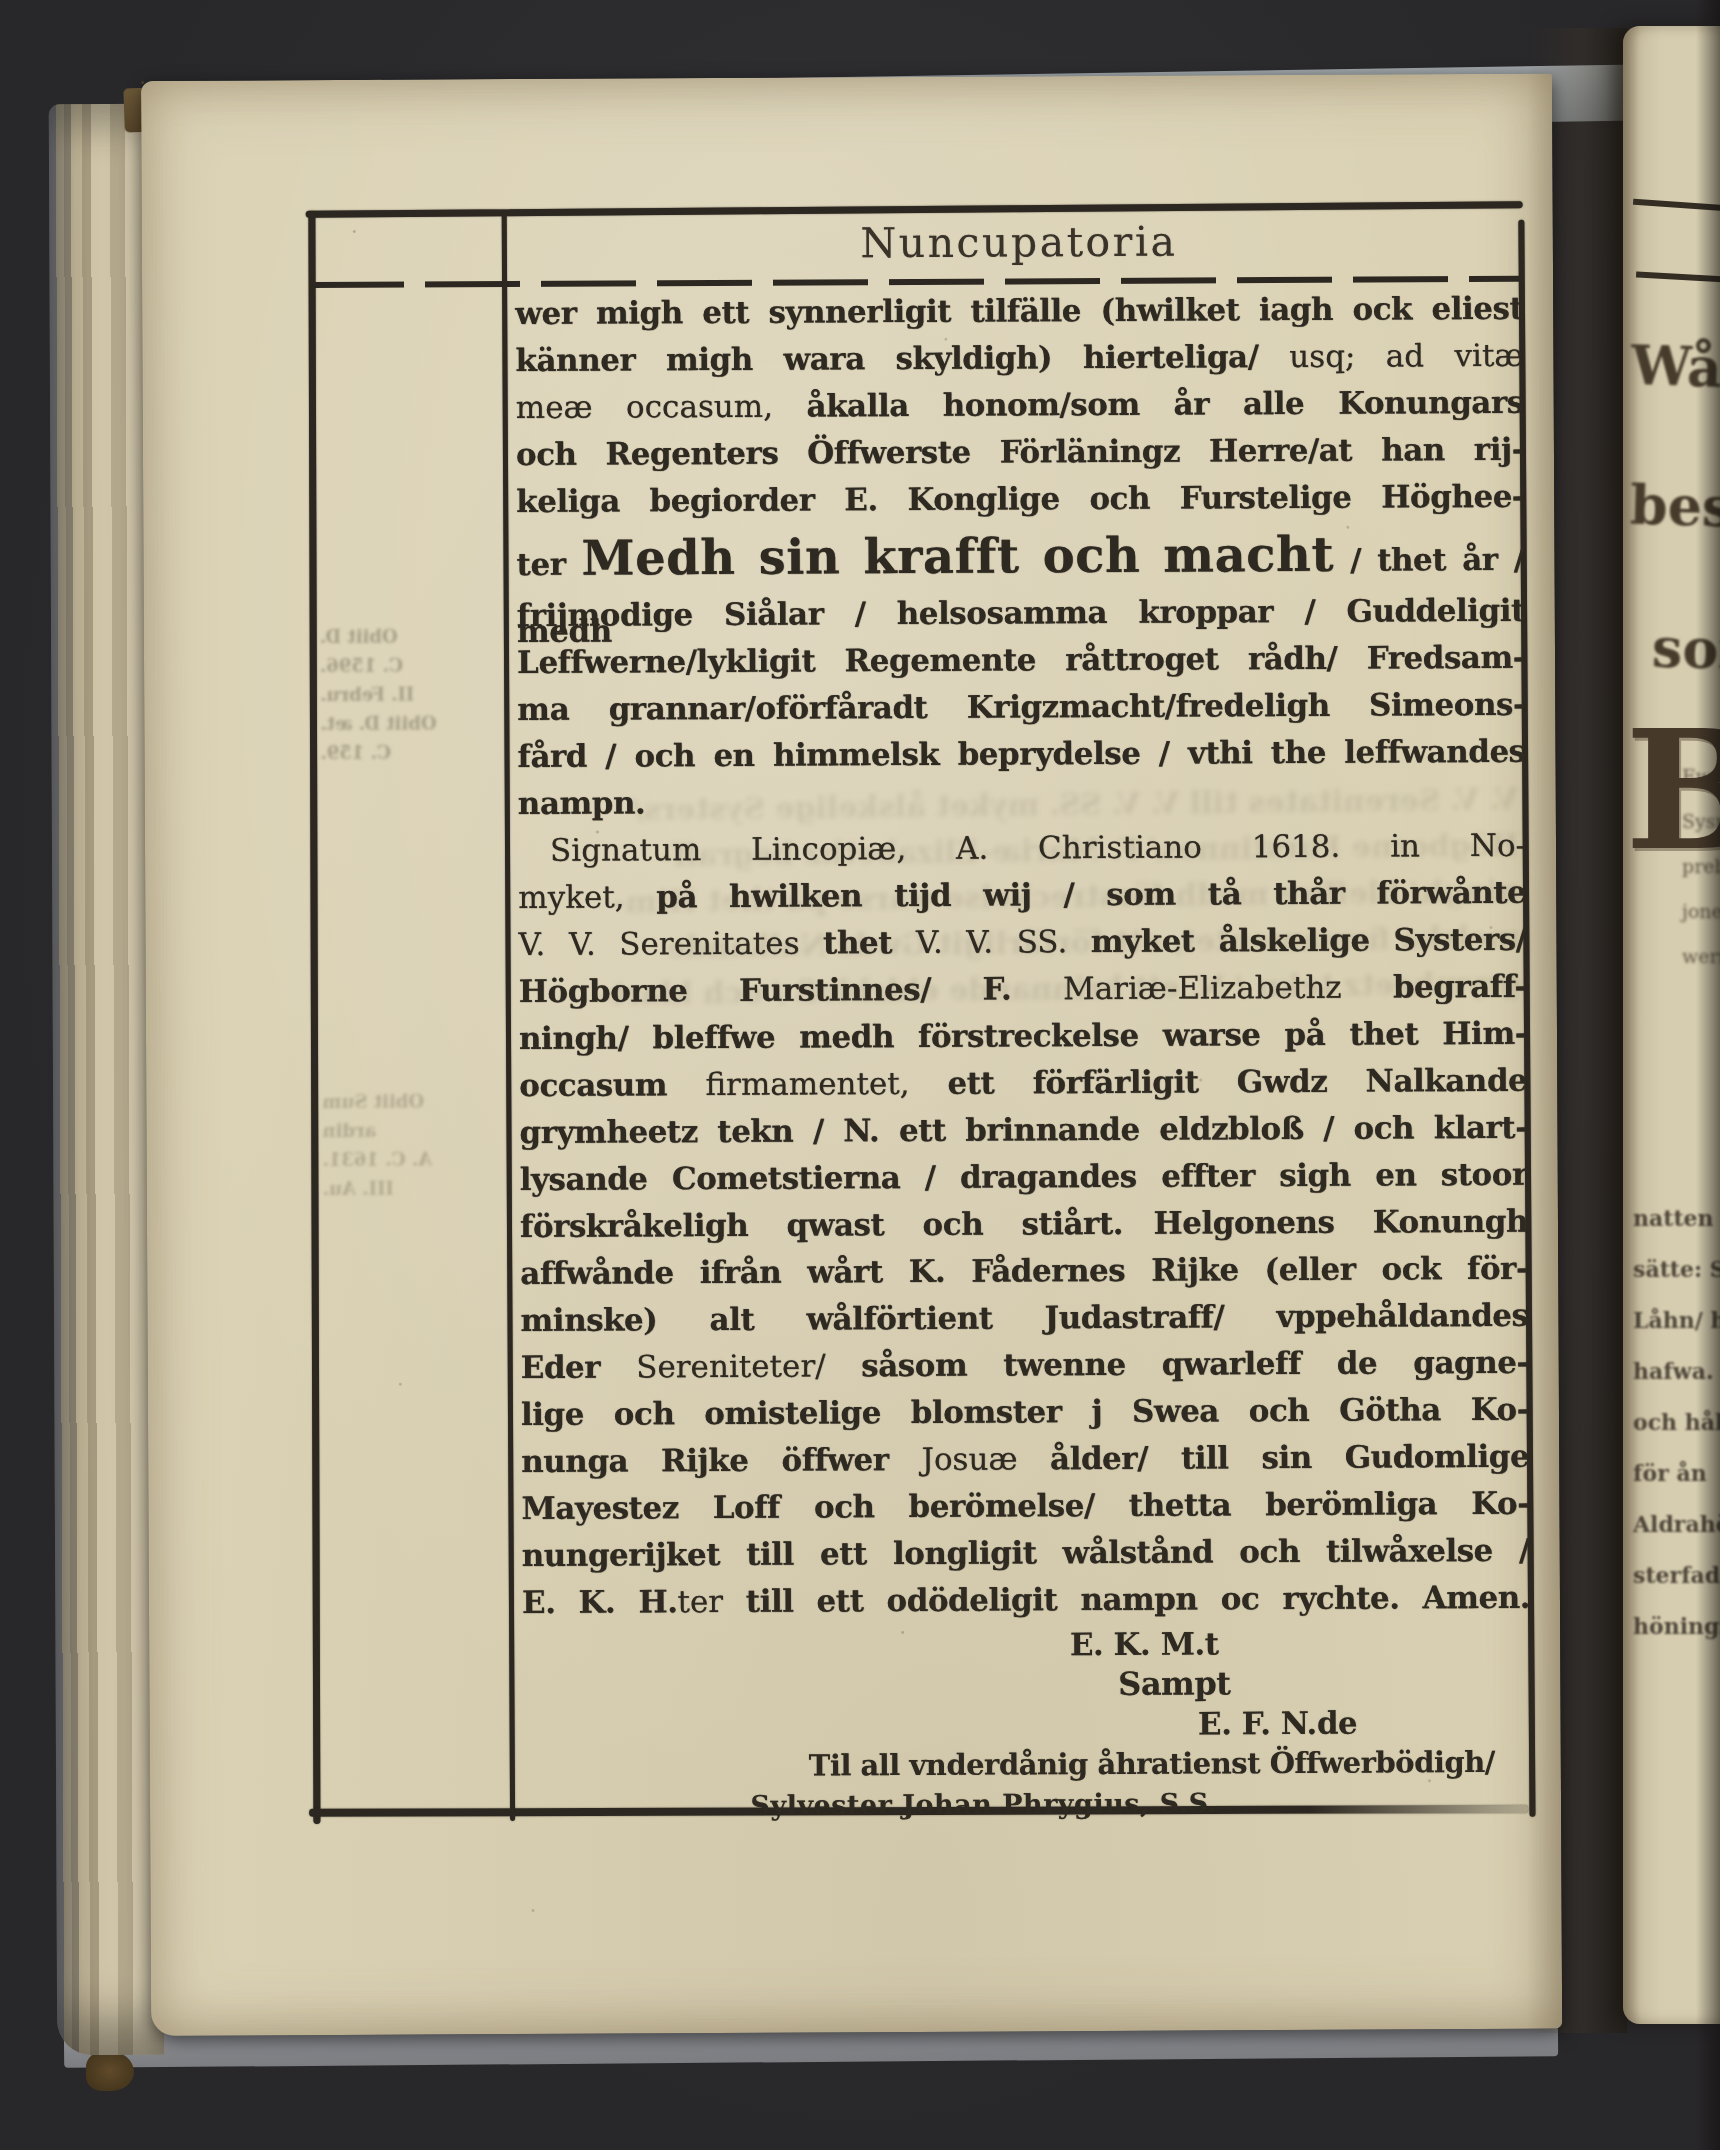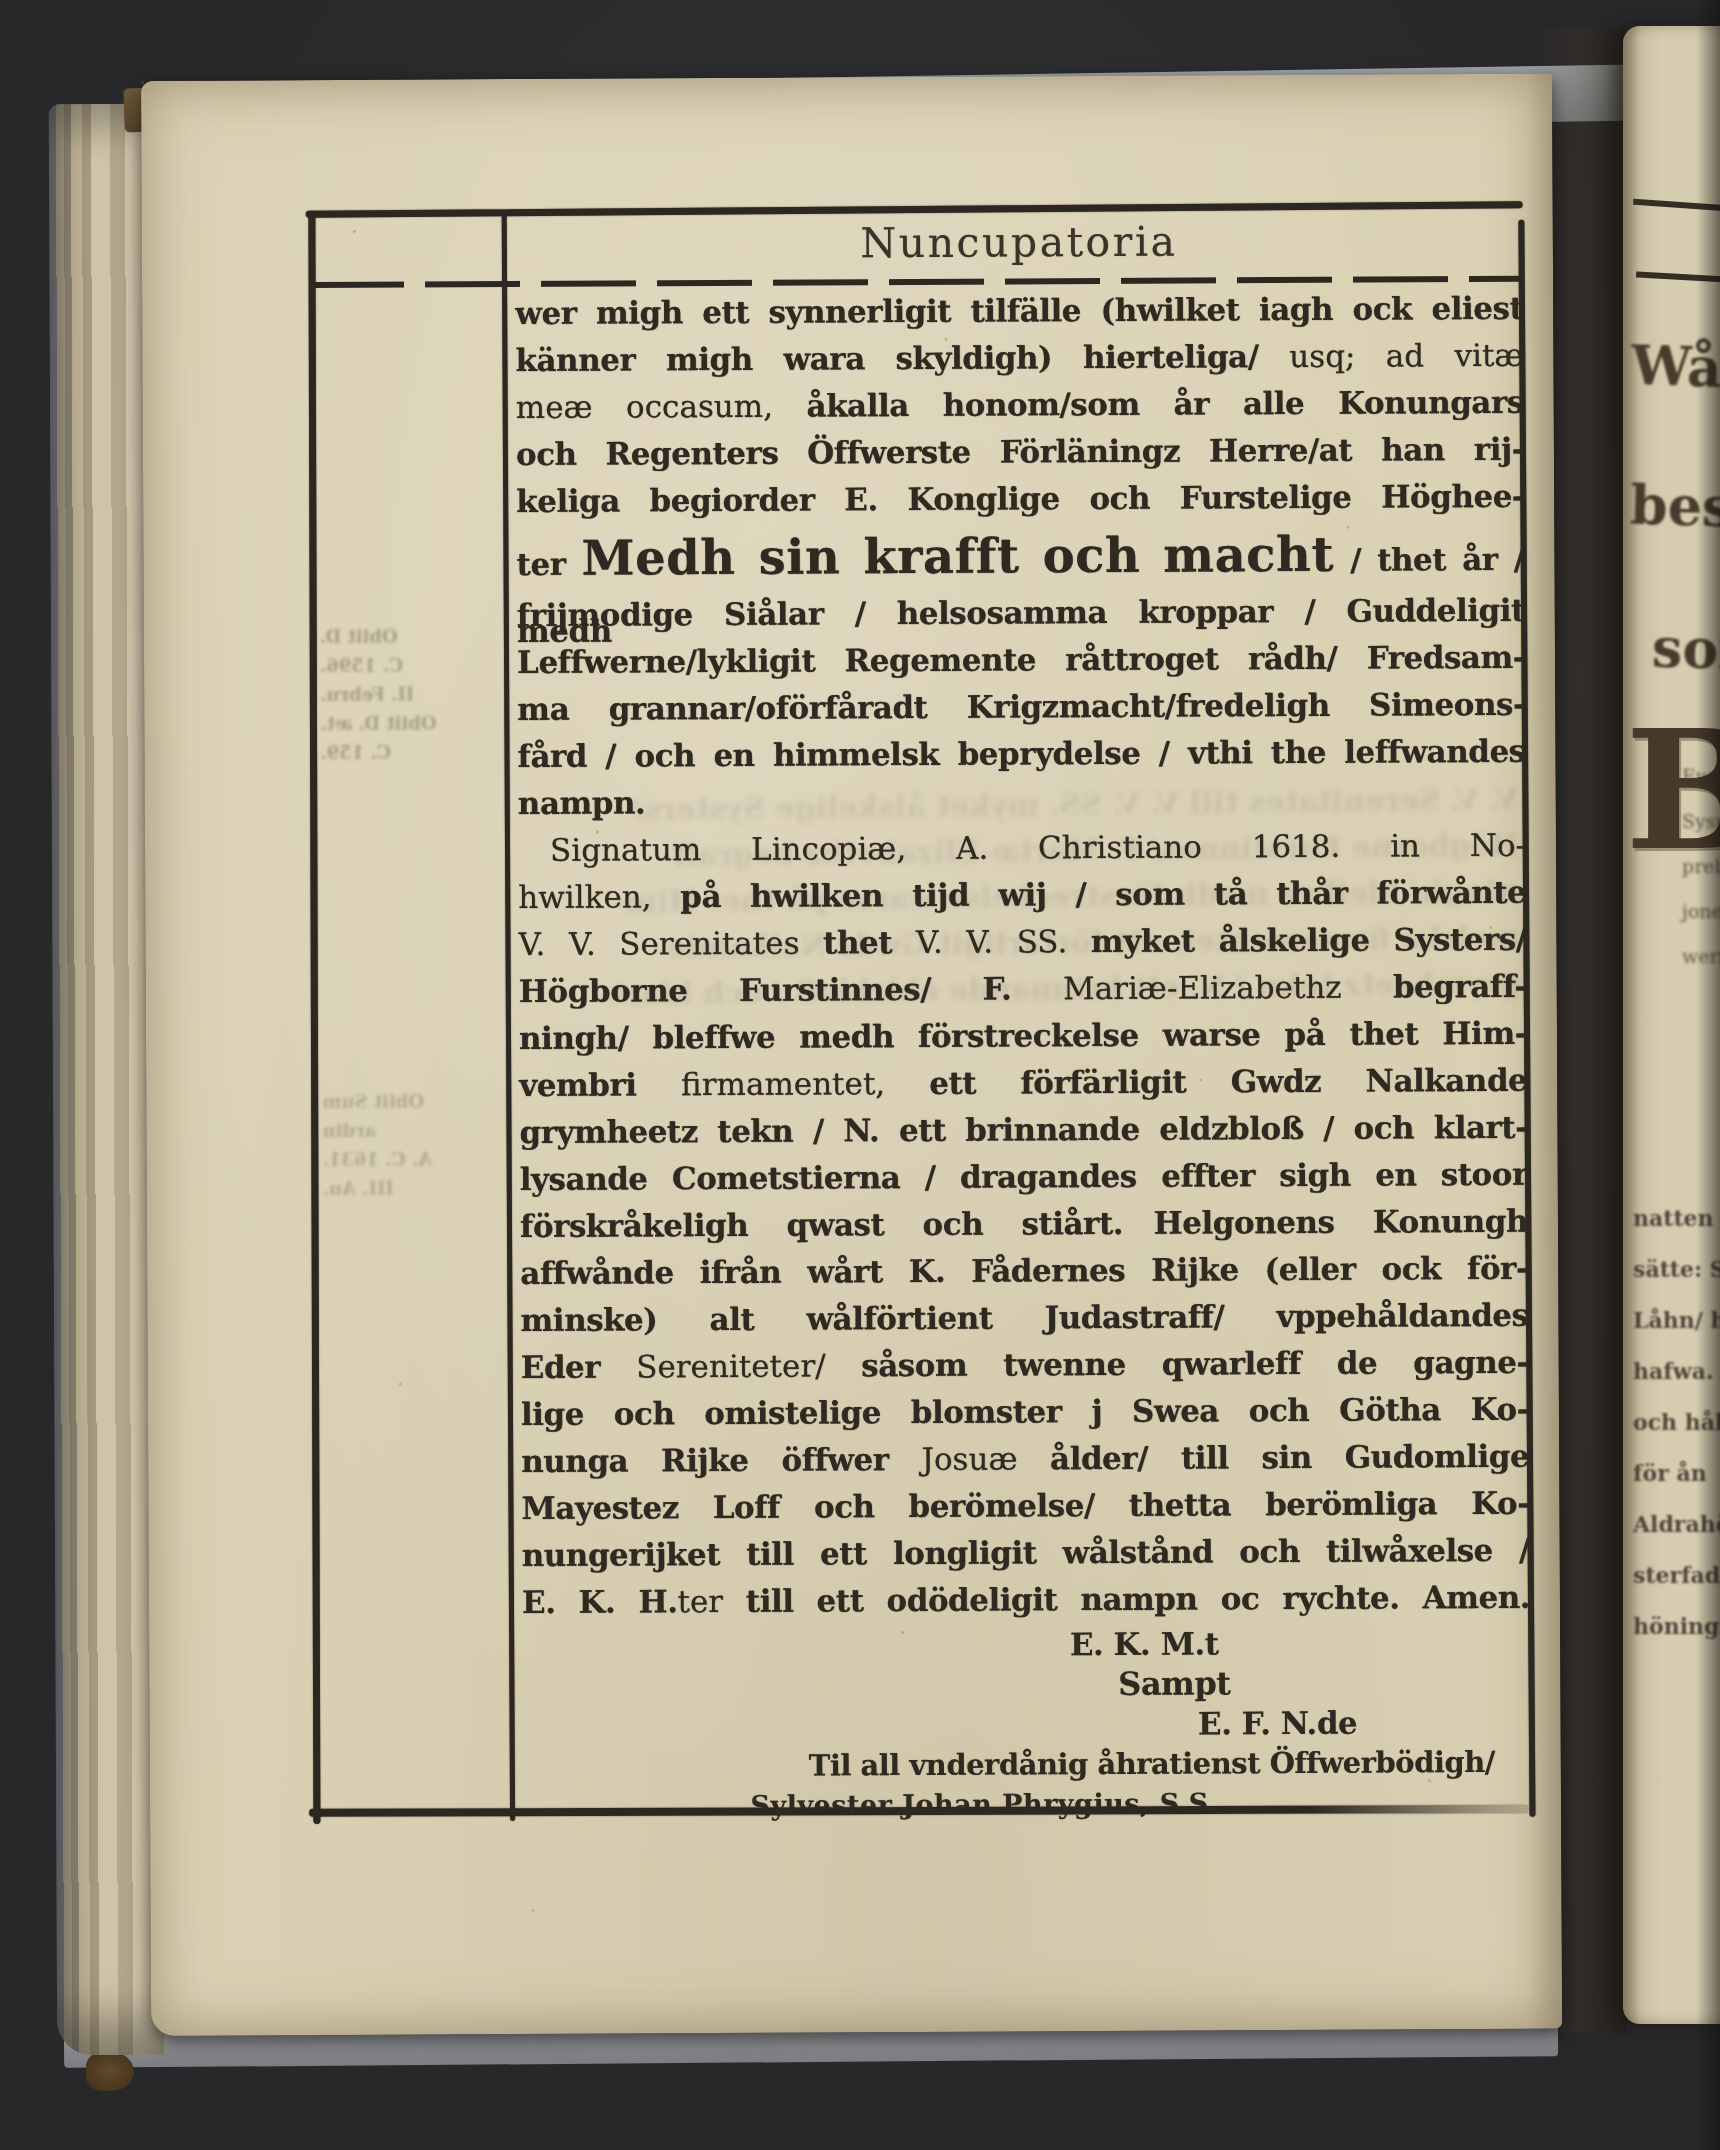--- a/index.html
+++ b/index.html
@@ -167,25 +167,25 @@
         <div class="line"><span class="s-a">meæ occasum, </span><span class="s-f">åkalla honom/som år alle Konungars</span></div>
         <div class="line"><span class="s-f">och Regenters Öffwerste Förläningz Herre/at han rij-</span></div>
         <div class="line"><span class="s-f">keliga begiorder E. Konglige och Furstelige Höghee-</span></div>
         <div class="line dp"><span class="s-f">ter </span><span class="s-d">Medh sin krafft och macht</span><span class="s-f"> / thet år / medh</span></div>
         <div class="line"><span class="s-f">frijmodige Siålar / helsosamma kroppar / Guddeligit</span></div>
         <div class="line"><span class="s-f">Leffwerne/lykligit Regemente råttroget rådh/ Fredsam-</span></div>
         <div class="line"><span class="s-f">ma grannar/oförfåradt Krigzmacht/fredeligh Simeons-</span></div>
         <div class="line"><span class="s-f">fård / och en himmelsk beprydelse / vthi the leffwandes</span></div>
         <div class="line nj"><span class="s-f">nampn.</span></div>
         <div class="line ind"><span class="s-a">Signatum Lincopiæ, A. Christiano 1618. in No-</span></div>
-        <div class="line"><span class="s-a">hwilken, </span><span class="s-f">på hwilken tijd wij / som tå thår förwånte</span></div>
+        <div class="line"><span class="s-a">myket, </span><span class="s-f">på hwilken tijd wij / som tå thår förwånte</span></div>
         <div class="line"><span class="s-a">V. V. Serenitates </span><span class="s-f">thet </span><span class="s-a">V. V. SS. </span><span class="s-f">myket ålskelige Systers/</span></div>
         <div class="line"><span class="s-f">Högborne Furstinnes/ F. </span><span class="s-a">Mariæ-Elizabethz </span><span class="s-f">begraff-</span></div>
         <div class="line"><span class="s-f">ningh/ bleffwe medh förstreckelse warse på thet Him-</span></div>
-        <div class="line"><span class="s-f">vembri </span><span class="s-a">firmamentet, </span><span class="s-f">ett förfärligit Gwdz Nalkande</span></div>
+        <div class="line"><span class="s-f">occasum </span><span class="s-a">firmamentet, </span><span class="s-f">ett förfärligit Gwdz Nalkande</span></div>
         <div class="line"><span class="s-f">grymheetz tekn / N. ett brinnande eldzbloß / och klart-</span></div>
         <div class="line"><span class="s-f">lysande Cometstierna / dragandes effter sigh en stoor</span></div>
         <div class="line"><span class="s-f">förskråkeligh qwast och stiårt. Helgonens Konungh</span></div>
         <div class="line"><span class="s-f">affwånde ifrån wårt K. Fådernes Rijke (eller ock för-</span></div>
         <div class="line"><span class="s-f">minske) alt wålförtient Judastraff/ vppehåldandes</span></div>
         <div class="line"><span class="s-f">Eder </span><span class="s-a">Sereniteter/ </span><span class="s-f">såsom twenne qwarleff de gagne-</span></div>
         <div class="line"><span class="s-f">lige och omistelige blomster j Swea och Götha Ko-</span></div>
         <div class="line"><span class="s-f">nunga Rijke öffwer </span><span class="s-a">Josuæ </span><span class="s-f">ålder/ till sin Gudomlige</span></div>
         <div class="line"><span class="s-f">Mayestez Loff och berömelse/ thetta berömliga Ko-</span></div>
         <div class="line"><span class="s-f">nungerijket till ett longligit wålstånd och tilwåxelse /</span></div>

